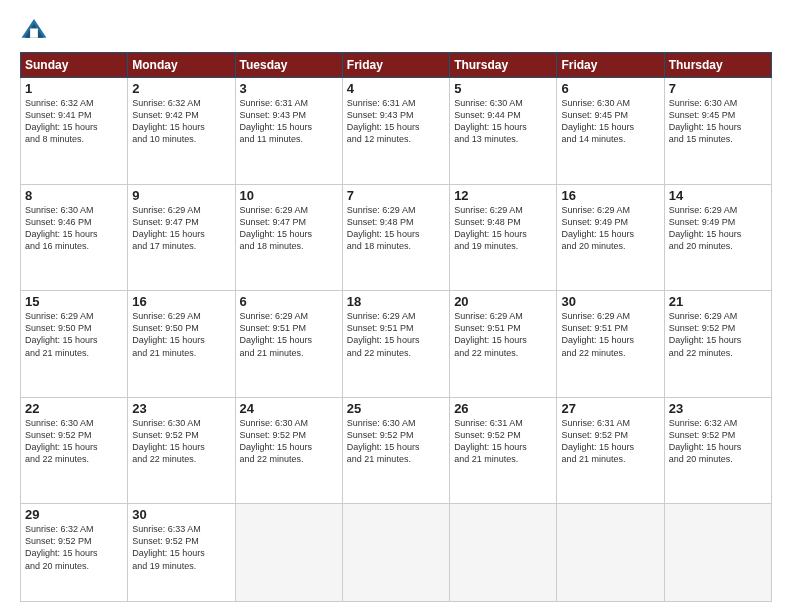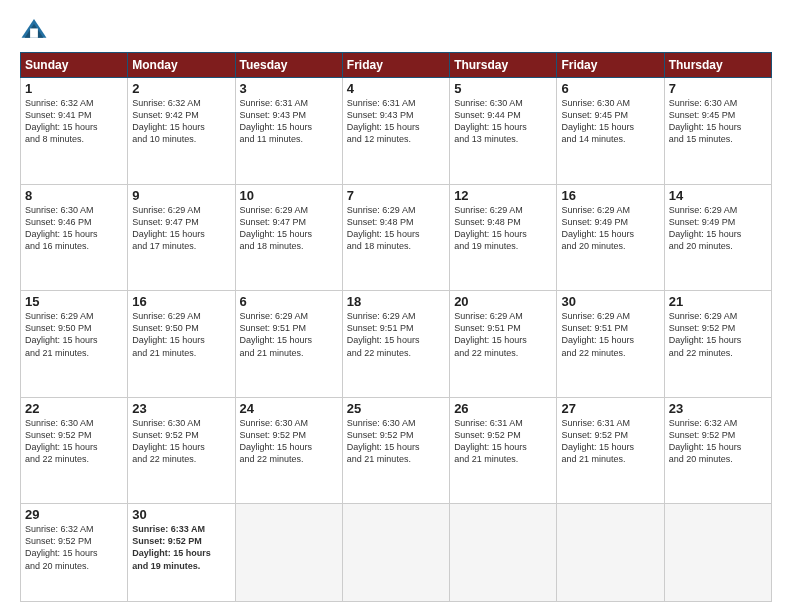--- a/index.html
+++ b/index.html
@@ -339,21 +339,21 @@
         <tr class="last-row">
           <td>
             <span class="day-num">29</span>
             <div class="day-info" style="white-space: pre-line;">Sunrise: 6:32 AM
 Sunset: 9:52 PM
 Daylight: 15 hours
 and 20 minutes.</div>
           </td>
           <td>
             <span class="day-num">30</span>
-            <div class="day-info" style="white-space: pre-line; font-weight: bold;">Sunrise: 6:33 AM
+            <div class="day-info" style="white-space: pre-line;">Sunrise: 6:33 AM
 Sunset: 9:52 PM
 Daylight: 15 hours
 and 19 minutes.</div>
           </td>
           <td class="empty"></td>
           <td class="empty"></td>
           <td class="empty"></td>
           <td class="empty"></td>
           <td class="empty"></td>
         </tr>

